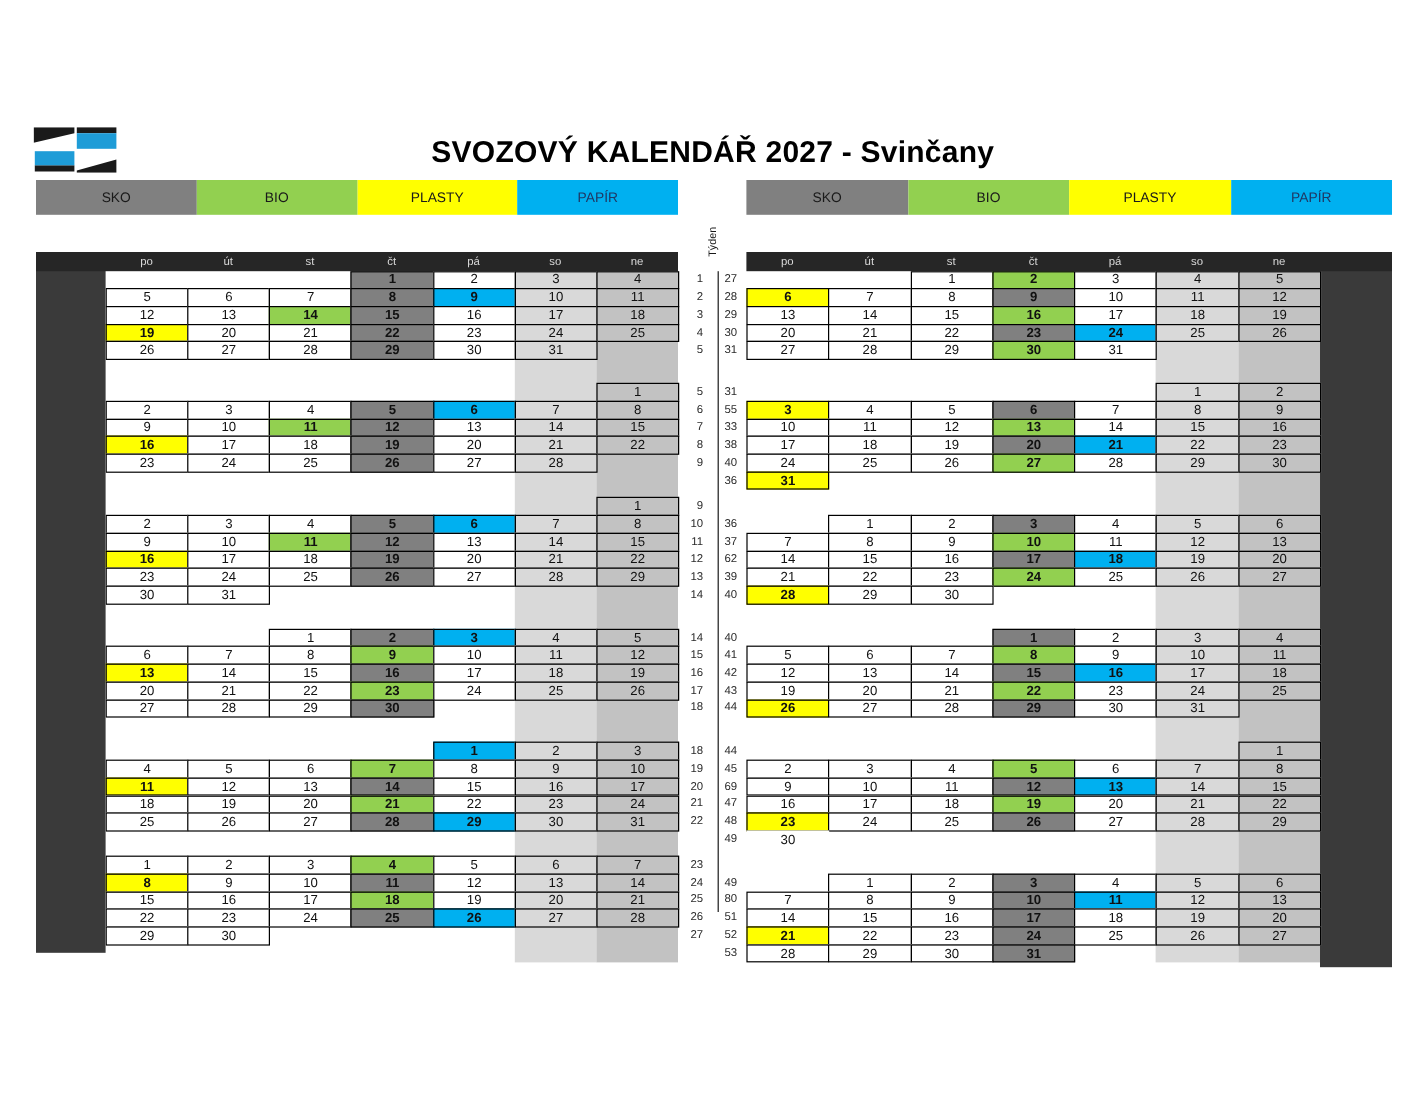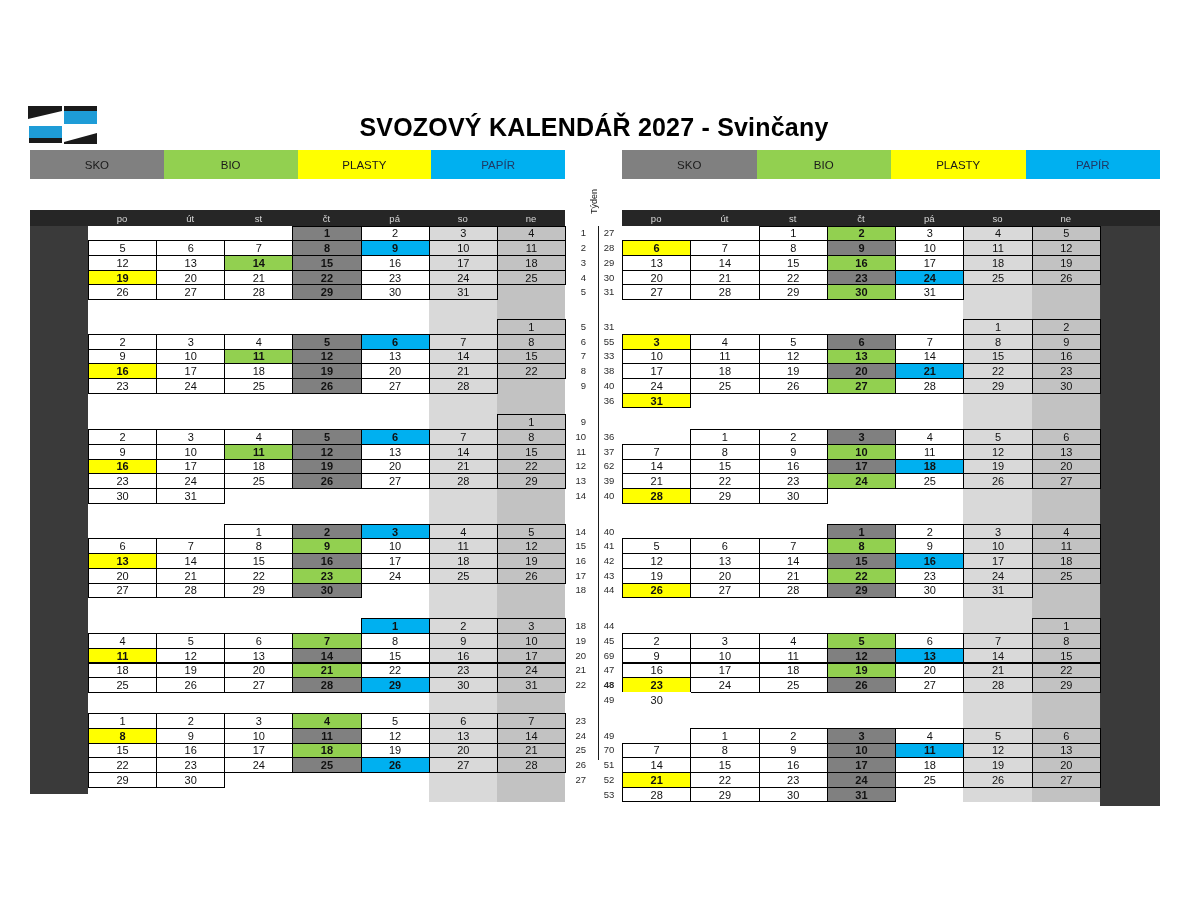--- a/index.html
+++ b/index.html
@@ -474,39 +474,39 @@
       <div class="cell" style="left: 963.428px; top: 647.78px; width: 69.2857px; height: 15.72px; background: rgb(217, 217, 217); border: 1px solid rgb(0, 0, 0);">14</div>
       <div class="cell" style="left: 1031.71px; top: 647.78px; width: 69.2857px; height: 15.72px; background: rgb(194, 194, 194); border: 1px solid rgb(0, 0, 0);">15</div>
       <div class="wknum" style="left: 596px; top: 662.5px; width: 26px; height: 14.72px; justify-content: center;">47</div>
       <div class="cell" style="left: 622px; top: 662.5px; width: 69.2857px; height: 15.72px; background: rgb(255, 255, 255); border: 1px solid rgb(0, 0, 0);">16</div>
       <div class="cell" style="left: 690.286px; top: 662.5px; width: 69.2857px; height: 15.72px; background: rgb(255, 255, 255); border: 1px solid rgb(0, 0, 0);">17</div>
       <div class="cell" style="left: 758.571px; top: 662.5px; width: 69.2857px; height: 15.72px; background: rgb(255, 255, 255); border: 1px solid rgb(0, 0, 0);">18</div>
       <div class="cell bold" style="left: 826.857px; top: 662.5px; width: 69.2857px; height: 15.72px; background: rgb(146, 208, 80); border: 1px solid rgb(0, 0, 0);">19</div>
       <div class="cell" style="left: 895.143px; top: 662.5px; width: 69.2857px; height: 15.72px; background: rgb(255, 255, 255); border: 1px solid rgb(0, 0, 0);">20</div>
       <div class="cell" style="left: 963.428px; top: 662.5px; width: 69.2857px; height: 15.72px; background: rgb(217, 217, 217); border: 1px solid rgb(0, 0, 0);">21</div>
       <div class="cell" style="left: 1031.71px; top: 662.5px; width: 69.2857px; height: 15.72px; background: rgb(194, 194, 194); border: 1px solid rgb(0, 0, 0);">22</div>
-      <div class="wknum" style="left: 596px; top: 677.22px; width: 26px; height: 14.72px; justify-content: center; font-weight: bold;">48</div>
+      <div class="wknum" style="left: 596px; top: 677.22px; width: 26px; height: 14.72px; justify-content: center;">48</div>
       <div class="cell bold" style="left: 622px; top: 677.22px; width: 69.2857px; height: 15.72px; background: rgb(255, 255, 0); border: 1px solid rgb(0, 0, 0);">23</div>
       <div class="cell" style="left: 690.286px; top: 677.22px; width: 69.2857px; height: 15.72px; background: rgb(255, 255, 255); border: 1px solid rgb(0, 0, 0);">24</div>
       <div class="cell" style="left: 758.571px; top: 677.22px; width: 69.2857px; height: 15.72px; background: rgb(255, 255, 255); border: 1px solid rgb(0, 0, 0);">25</div>
       <div class="cell bold" style="left: 826.857px; top: 677.22px; width: 69.2857px; height: 15.72px; background: rgb(128, 128, 128); border: 1px solid rgb(0, 0, 0);">26</div>
       <div class="cell" style="left: 895.143px; top: 677.22px; width: 69.2857px; height: 15.72px; background: rgb(255, 255, 255); border: 1px solid rgb(0, 0, 0);">27</div>
       <div class="cell" style="left: 963.428px; top: 677.22px; width: 69.2857px; height: 15.72px; background: rgb(217, 217, 217); border: 1px solid rgb(0, 0, 0);">28</div>
       <div class="cell" style="left: 1031.71px; top: 677.22px; width: 69.2857px; height: 15.72px; background: rgb(194, 194, 194); border: 1px solid rgb(0, 0, 0);">29</div>
       <div class="wknum" style="left: 596px; top: 691.94px; width: 26px; height: 14.72px; justify-content: center;">49</div>
       <div class="cell" style="left: 622px; top: 691.94px; width: 69.2857px; height: 15.72px; background: rgb(255, 255, 255); border: none;">30</div>
       <div class="monthlab" style="left: 1099.5px; top: 724.68px; width: 60.5px; height: 80px;"></div>
       <div class="wknum" style="left: 596px; top: 727.88px; width: 26px; height: 14.72px; justify-content: center;">49</div>
       <div class="cell" style="left: 690.286px; top: 727.88px; width: 69.2857px; height: 15.72px; background: rgb(255, 255, 255); border: 1px solid rgb(0, 0, 0);">1</div>
       <div class="cell" style="left: 758.571px; top: 727.88px; width: 69.2857px; height: 15.72px; background: rgb(255, 255, 255); border: 1px solid rgb(0, 0, 0);">2</div>
       <div class="cell bold" style="left: 826.857px; top: 727.88px; width: 69.2857px; height: 15.72px; background: rgb(128, 128, 128); border: 1px solid rgb(0, 0, 0);">3</div>
       <div class="cell" style="left: 895.143px; top: 727.88px; width: 69.2857px; height: 15.72px; background: rgb(255, 255, 255); border: 1px solid rgb(0, 0, 0);">4</div>
       <div class="cell" style="left: 963.428px; top: 727.88px; width: 69.2857px; height: 15.72px; background: rgb(217, 217, 217); border: 1px solid rgb(0, 0, 0);">5</div>
       <div class="cell" style="left: 1031.71px; top: 727.88px; width: 69.2857px; height: 15.72px; background: rgb(194, 194, 194); border: 1px solid rgb(0, 0, 0);">6</div>
-      <div class="wknum" style="left: 596px; top: 742.6px; width: 26px; height: 14.72px; justify-content: center;">70</div>
+      <div class="wknum" style="left: 596px; top: 742.6px; width: 26px; height: 14.72px; justify-content: center;">80</div>
       <div class="cell" style="left: 622px; top: 742.6px; width: 69.2857px; height: 15.72px; background: rgb(255, 255, 255); border: 1px solid rgb(0, 0, 0);">7</div>
       <div class="cell" style="left: 690.286px; top: 742.6px; width: 69.2857px; height: 15.72px; background: rgb(255, 255, 255); border: 1px solid rgb(0, 0, 0);">8</div>
       <div class="cell" style="left: 758.571px; top: 742.6px; width: 69.2857px; height: 15.72px; background: rgb(255, 255, 255); border: 1px solid rgb(0, 0, 0);">9</div>
       <div class="cell bold" style="left: 826.857px; top: 742.6px; width: 69.2857px; height: 15.72px; background: rgb(128, 128, 128); border: 1px solid rgb(0, 0, 0);">10</div>
       <div class="cell bold" style="left: 895.143px; top: 742.6px; width: 69.2857px; height: 15.72px; background: rgb(0, 176, 240); border: 1px solid rgb(0, 0, 0);">11</div>
       <div class="cell" style="left: 963.428px; top: 742.6px; width: 69.2857px; height: 15.72px; background: rgb(217, 217, 217); border: 1px solid rgb(0, 0, 0);">12</div>
       <div class="cell" style="left: 1031.71px; top: 742.6px; width: 69.2857px; height: 15.72px; background: rgb(194, 194, 194); border: 1px solid rgb(0, 0, 0);">13</div>
       <div class="wknum" style="left: 596px; top: 757.32px; width: 26px; height: 14.72px; justify-content: center;">51</div>
       <div class="cell" style="left: 622px; top: 757.32px; width: 69.2857px; height: 15.72px; background: rgb(255, 255, 255); border: 1px solid rgb(0, 0, 0);">14</div>
       <div class="cell" style="left: 690.286px; top: 757.32px; width: 69.2857px; height: 15.72px; background: rgb(255, 255, 255); border: 1px solid rgb(0, 0, 0);">15</div>

